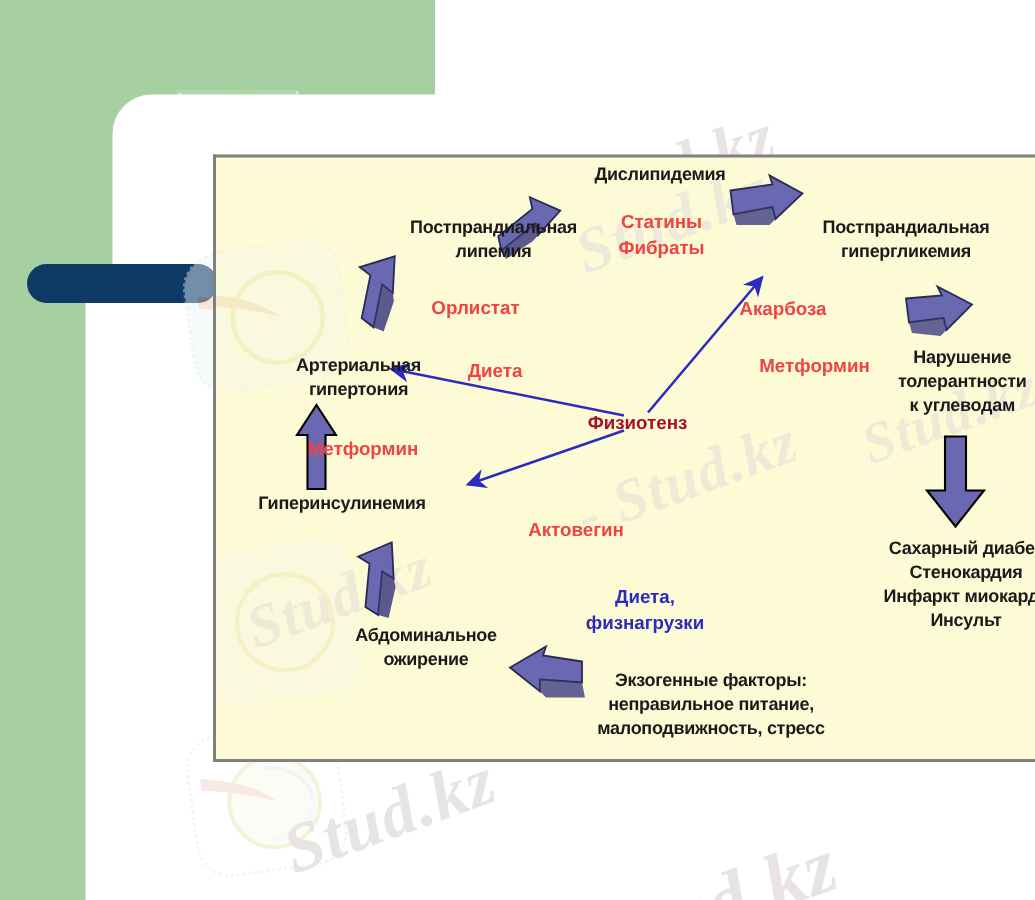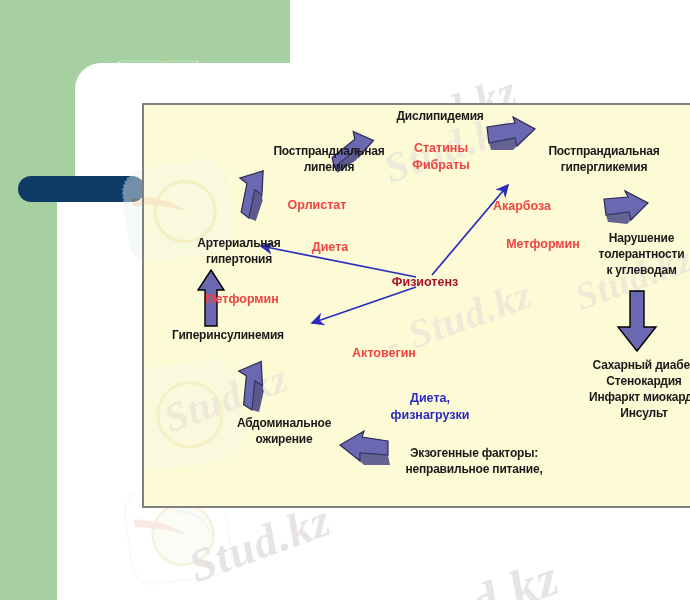--- a/index.html
+++ b/index.html
@@ -244,20 +244,21 @@
     <div class="node" style="left:425px;top:252px;width:150px;">
       <div>Сахарный диабет</div>
       <div>Стенокардия</div>
       <div>Инфаркт миокарда</div>
       <div>Инсульт</div>
     </div>
 
     <div class="node" style="left:215px;top:340px;width:230px;">
       <div>Экзогенные факторы:</div>
       <div>неправильное питание,</div>
+      <div>малоподвижность, стресс</div>
     </div>
 
     <div class="drug" style="left:242px;top:35px;width:110px;">Статины</div>
     <div class="drug" style="left:242px;top:52px;width:110px;">Фибраты</div>
 
     <div class="drug" style="left:118px;top:92px;width:110px;">Орлистат</div>
 
     <div class="drug" style="left:323px;top:93px;width:110px;">Акарбоза</div>
 
     <div class="drug" style="left:131px;top:134px;width:110px;">Диета</div>

